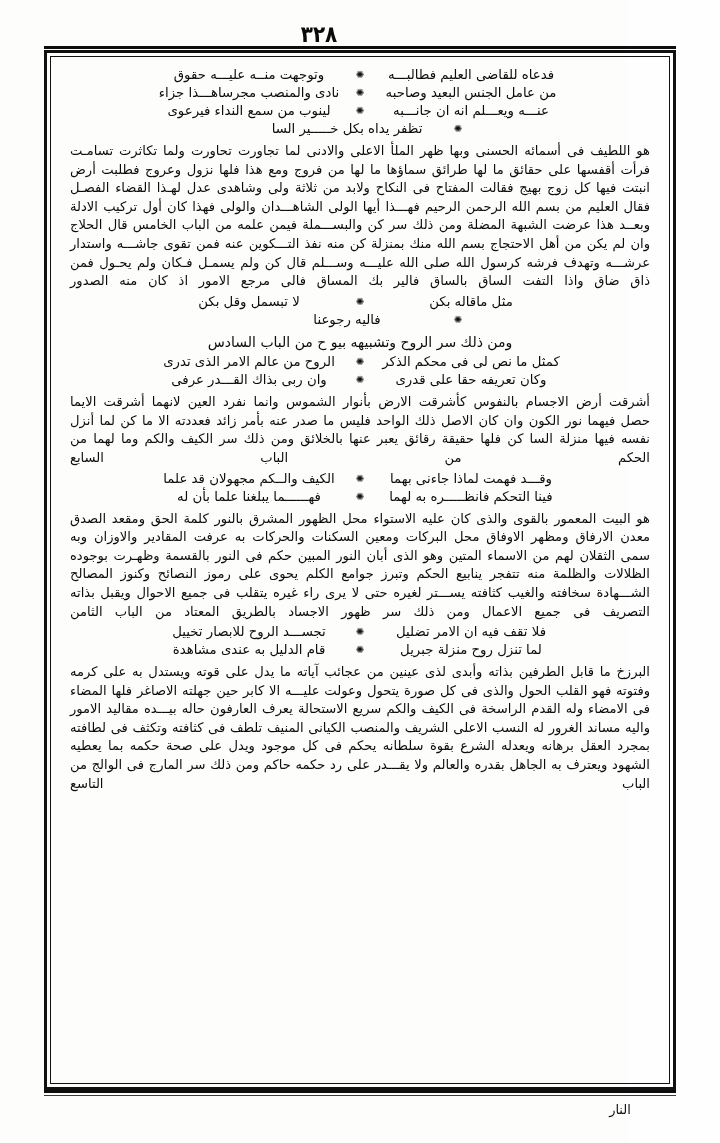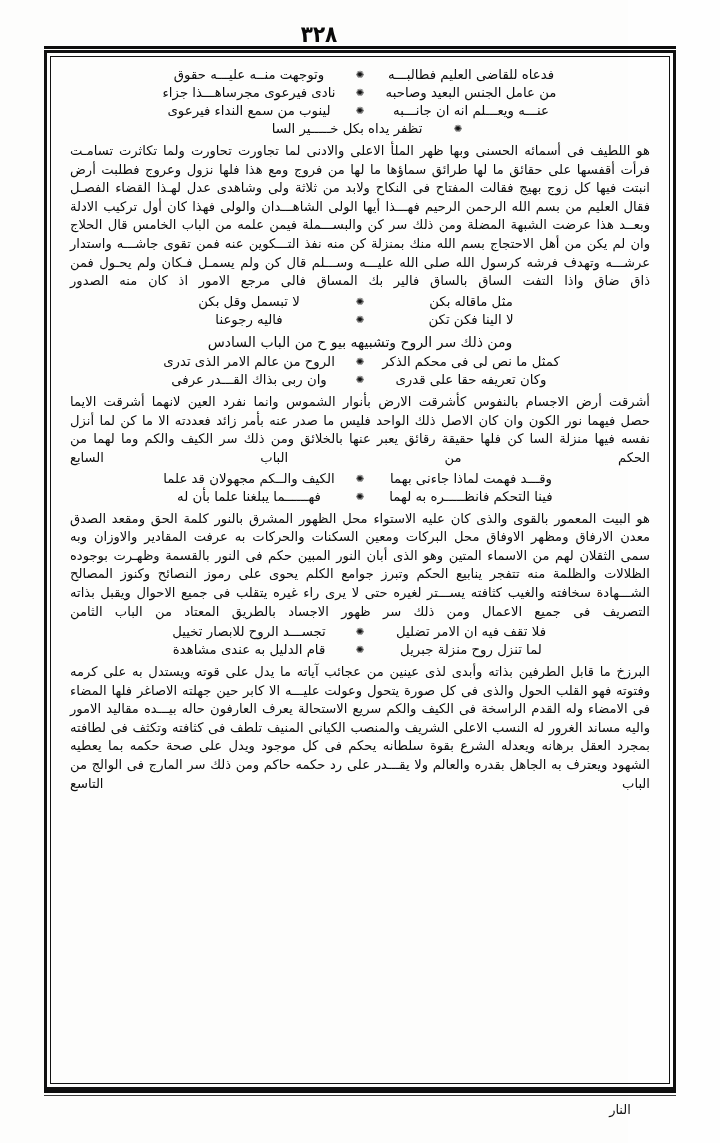--- a/index.html
+++ b/index.html
@@ -173,21 +173,21 @@
 
     <div class="verse-block">
       <div class="verse-line">
         <span class="hemistich left">فدعاه للقاضى العليم فطالبـــه</span>
         <span class="star">✺</span>
         <span class="hemistich right">وتوجهت منــه عليـــه حقوق</span>
       </div>
       <div class="verse-line">
         <span class="hemistich left">من عامل الجنس البعيد وصاحبه</span>
         <span class="star">✺</span>
-        <span class="hemistich right">نادى فيرعوى مجرساهـــذا جزاء</span>
+        <span class="hemistich right">نادى والمنصب مجرساهـــذا جزاء</span>
       </div>
       <div class="verse-line">
         <span class="hemistich left">عنـــه ويعـــلم انه ان جانـــبه</span>
         <span class="star">✺</span>
         <span class="hemistich right">لينوب من سمع النداء فيرعوى</span>
       </div>
       <div class="verse-line">
         <span class="star">✺</span>
         <span class="hemistich right">تظفر يداه بكل خـــــير السا</span>
       </div>
@@ -195,21 +195,20 @@
 
     <div class="prose">هو اللطيف فى أسمائه الحسنى وبها ظهر الملأ الاعلى والادنى لما تجاورت تحاورت ولما تكاثرت تسامـت فرأت أقفسها على حقائق ما لها طرائق سماؤها ما لها من فروج ومع هذا فلها نزول وعروج فطلبت أرض انبتت فيها كل زوج بهيج فقالت المفتاح فى النكاح ولابد من ثلاثة ولى وشاهدى عدل لهـذا القضاء الفصـل فقال العليم من بسم الله الرحمن الرحيم فهـــذا أيها الولى الشاهـــدان والولى فهذا كان أول تركيب الادلة وبعــد هذا عرضت الشبهة المضلة ومن ذلك سر كن والبســـملة فيمن علمه من الباب الخامس قال الحلاج وان لم يكن من أهل الاحتجاج بسم الله منك بمنزلة كن منه نفذ التـــكوين عنه فمن تقوى جاشـــه واستدار عرشـــه وتهدف فرشه كرسول الله صلى الله عليـــه وســـلم قال كن ولم يسمـل فـكان ولم يحـول فمن ذاق ضاق واذا التفت الساق بالساق فالير بك المساق فالى مرجع الامور اذ كان منه الصدور</div>
 
     <div class="verse-block">
       <div class="verse-line">
         <span class="hemistich left">مثل ماقاله بكن</span>
         <span class="star">✺</span>
         <span class="hemistich right">لا تبسمل وقل بكن</span>
       </div>
       <div class="verse-line">
-        <span class="hemistich left">لا الينا فكن تكن</span>
         <span class="star">✺</span>
         <span class="hemistich right">فاليه رجوعنا</span>
       </div>
     </div>
 
     <div class="centered-line">ومن ذلك سر الروح وتشبيهه بيو ح من الباب السادس</div>
 
     <div class="verse-block">
       <div class="verse-line">
         <span class="hemistich left">كمثل ما نص لى فى محكم الذكر</span>

